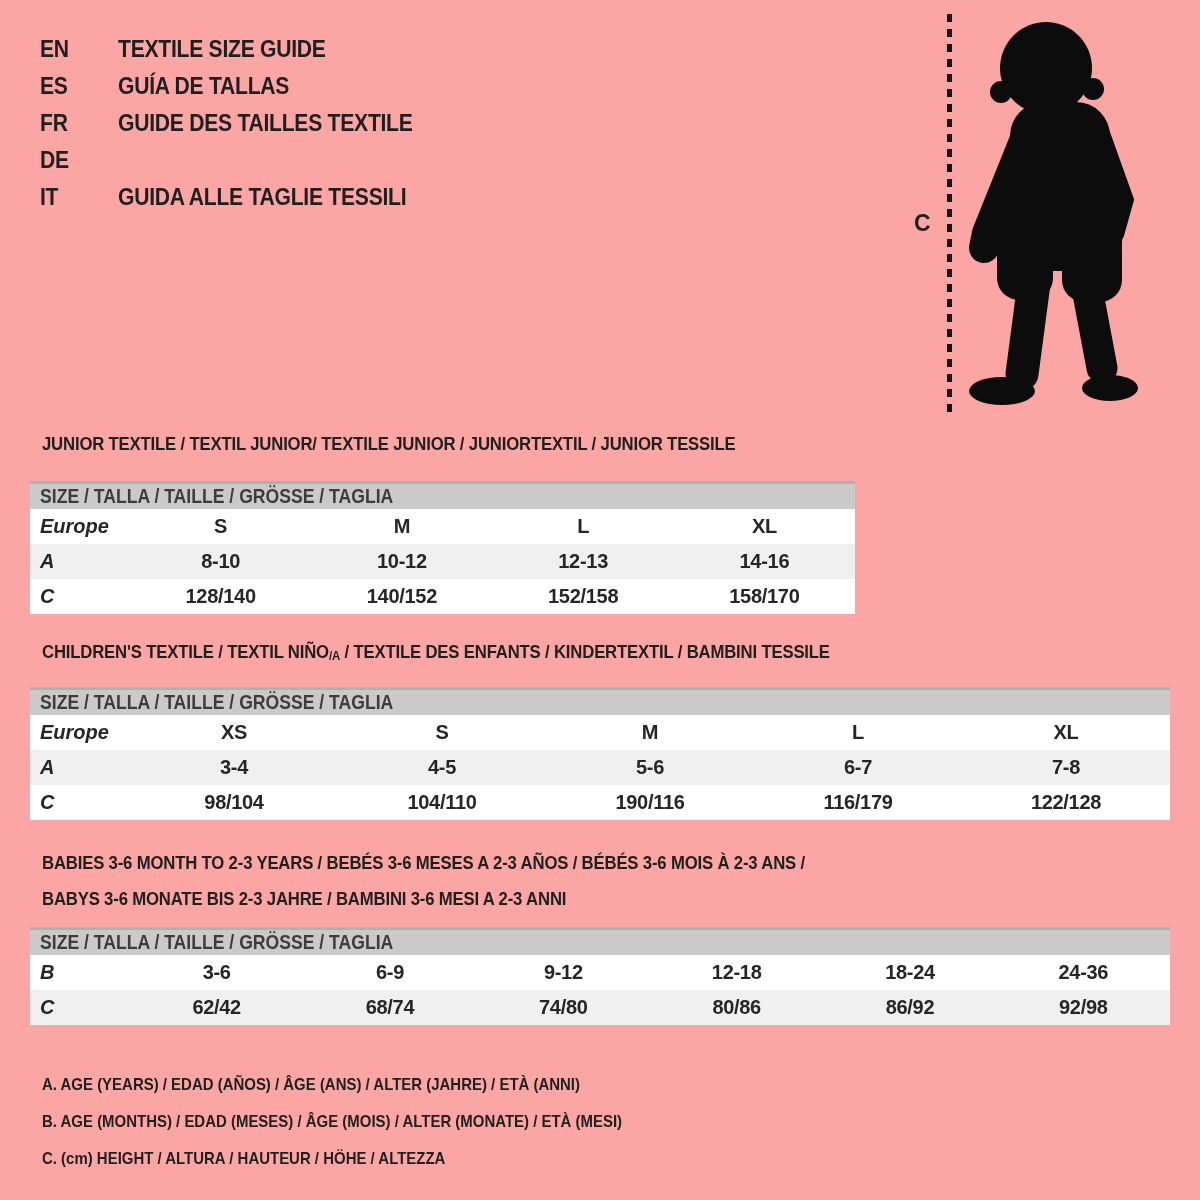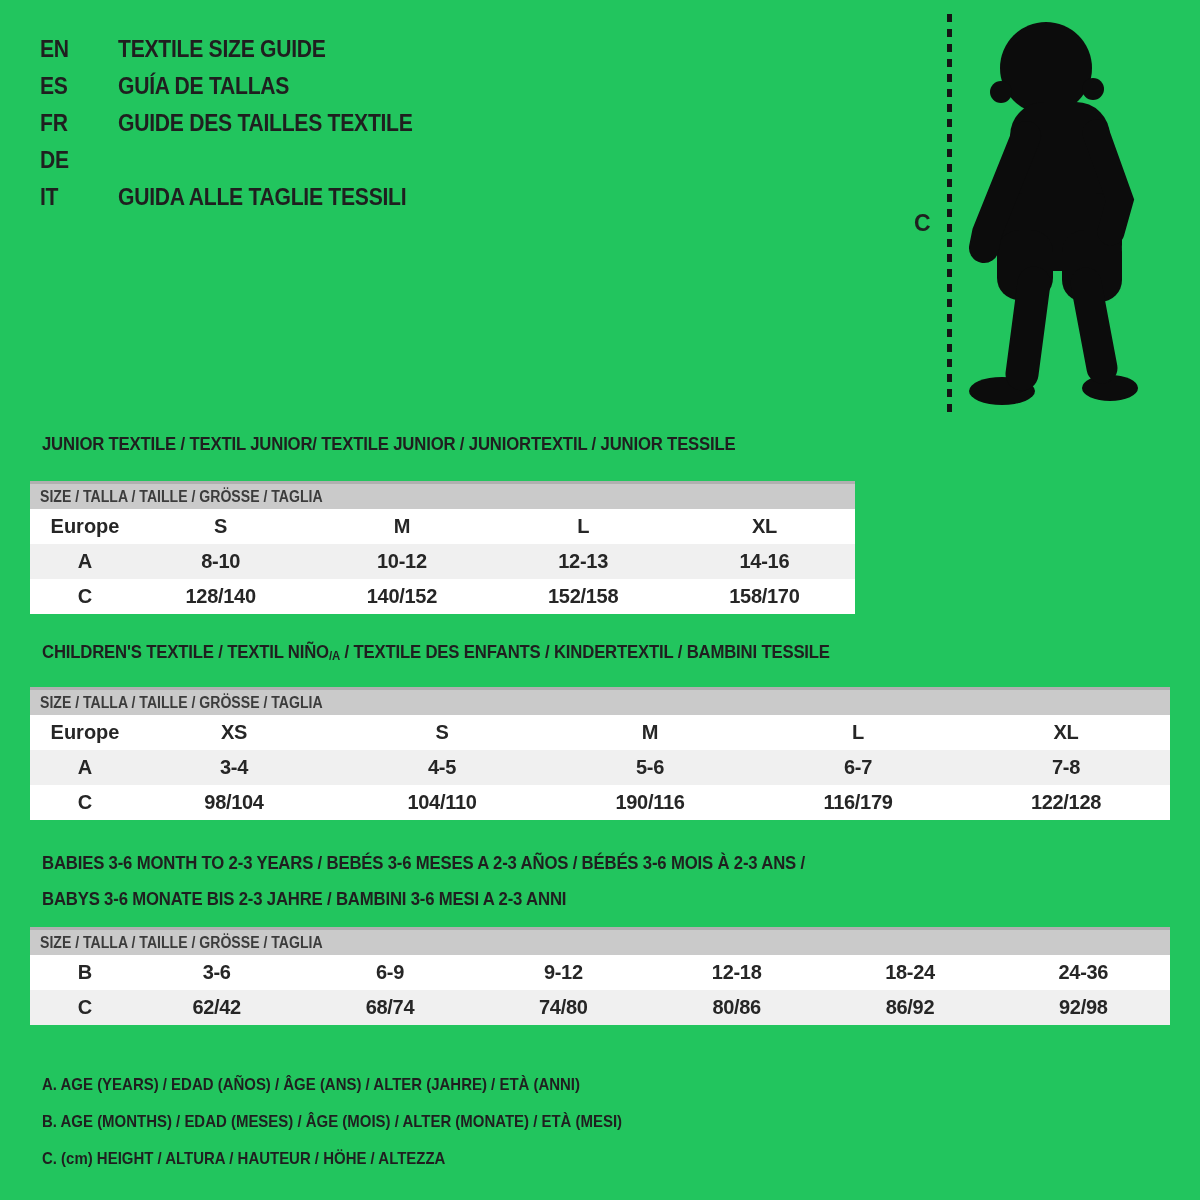--- a/index.html
+++ b/index.html
@@ -1,17 +1,17 @@
 <!DOCTYPE html>
 <html><head>
 <meta charset="utf-8">
 <style>
   html,body{margin:0;padding:0;background:#fff;}
   .canvas{
-    position:relative;width:1200px;height:1200px;background:#22c55e;
+    position:relative;width:1200px;height:1200px;background:#fca5a5;
     font-family:"Liberation Sans",sans-serif;font-weight:bold;color:#1f1f1f;
     overflow:hidden;
   }
   .abs{position:absolute;}
   .cond{display:inline-block;transform:scaleX(0.88);transform-origin:0 50%;white-space:nowrap;}
 
   
   .lang-block{left:40px;top:30px;}
   .lang-row{display:flex;height:37px;align-items:center;font-size:24px;letter-spacing:-0.3px;}
   .lang-code{width:78px;flex:0 0 78px;}
@@ -23,27 +23,27 @@
   .toddler{left:962px;top:18px;}
 
   
   .heading{font-size:19px;letter-spacing:-0.2px;white-space:nowrap;}
   .heading .sub-small{font-size:13px;position:relative;top:2px;}
 
   
   .table{background:#fff;}
   .thead{height:28px;background:#cacaca;border-top:3px solid #b0b0b0;
     display:flex;align-items:center;padding-left:10px;box-sizing:border-box;
-    font-size:16px;color:#3c3c3c;}
+    font-size:20px;color:#3c3c3c;}
   .trow{display:grid;height:35px;align-items:center;font-size:20px;color:#262626;}
   .cols4{grid-template-columns:100px repeat(4,1fr);}
   .cols5{grid-template-columns:100px repeat(5,1fr);}
   .cols6{grid-template-columns:100px repeat(6,1fr);}
   .shade{background:#f0f0f0;}
-  .rlabel{padding-left:10px;text-align:center;}
+  .rlabel{padding-left:10px;text-align:left;font-style:italic;}
   .cell{text-align:center;letter-spacing:-0.3px;}
 
   
   .legend-line{height:37px;display:flex;align-items:center;font-size:17px;}
 </style>
 </head>
 <body>
 
 <div class="canvas">
 

